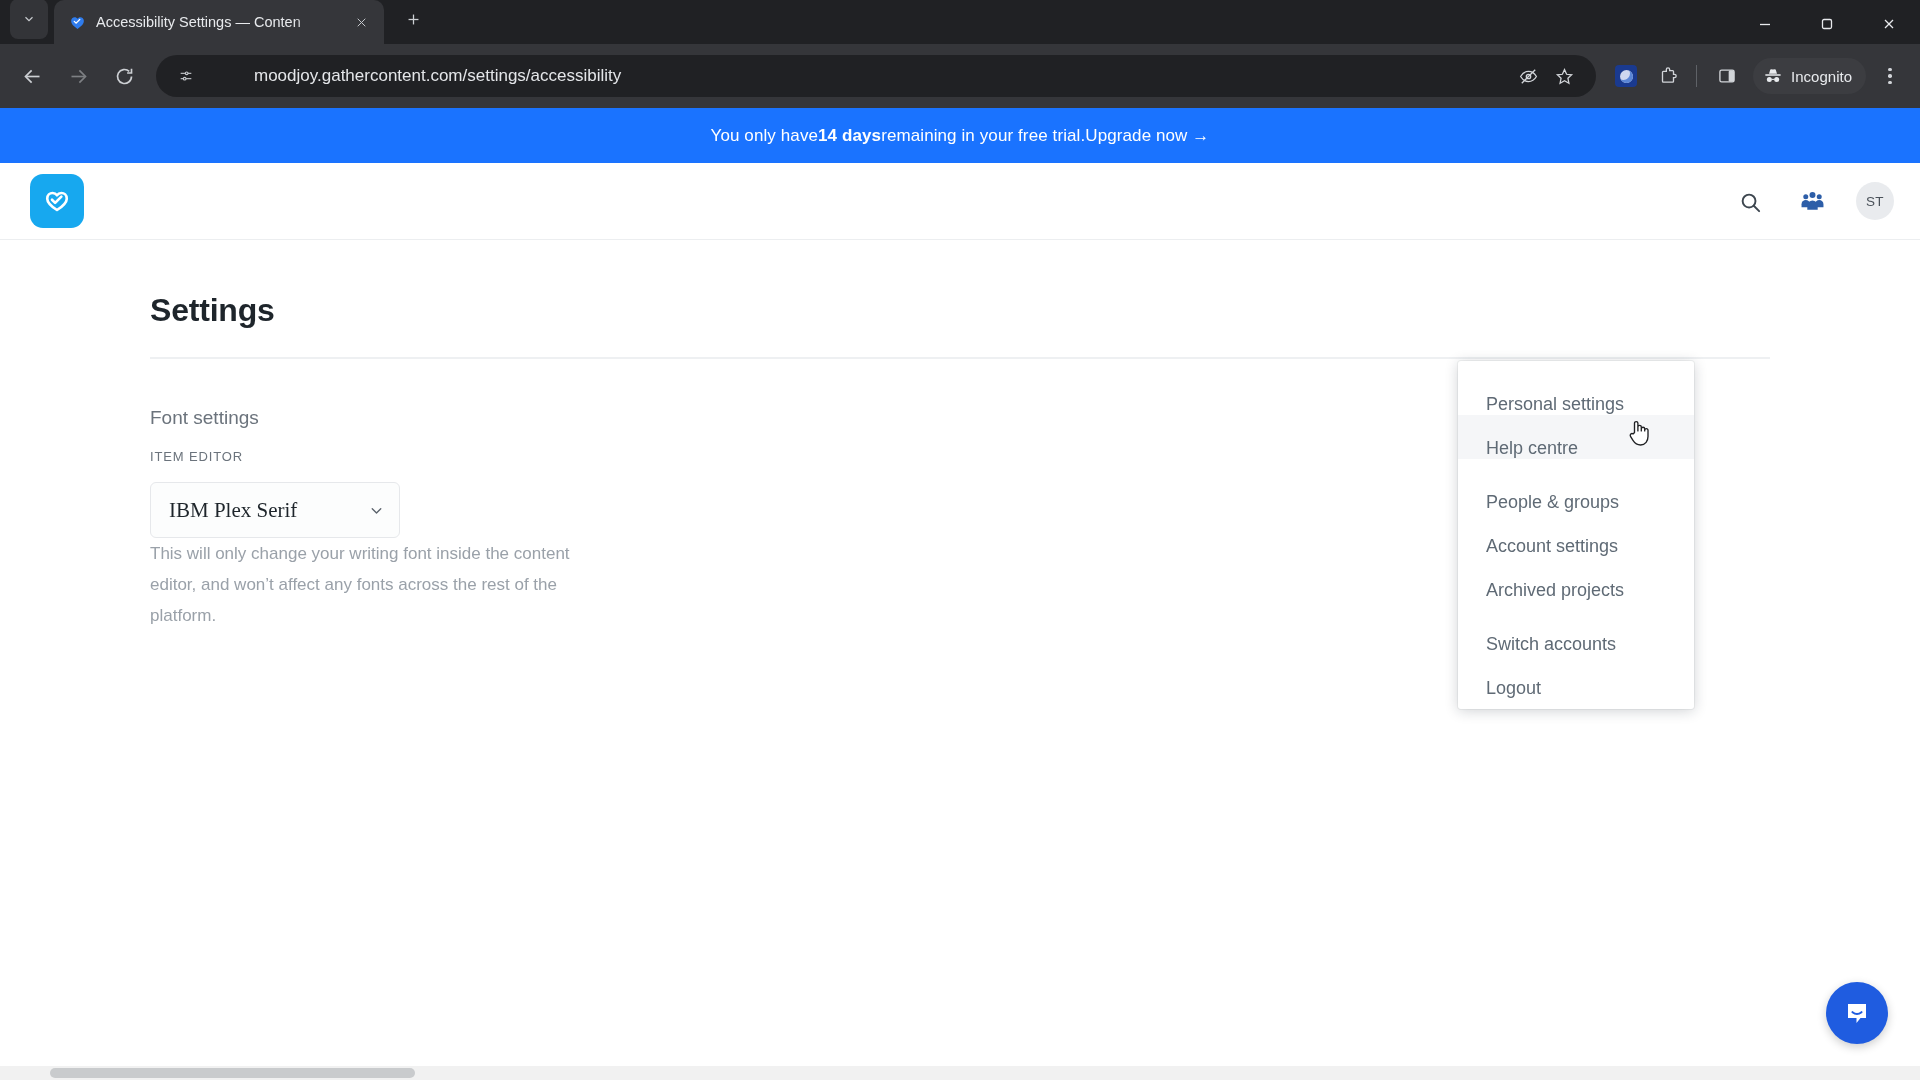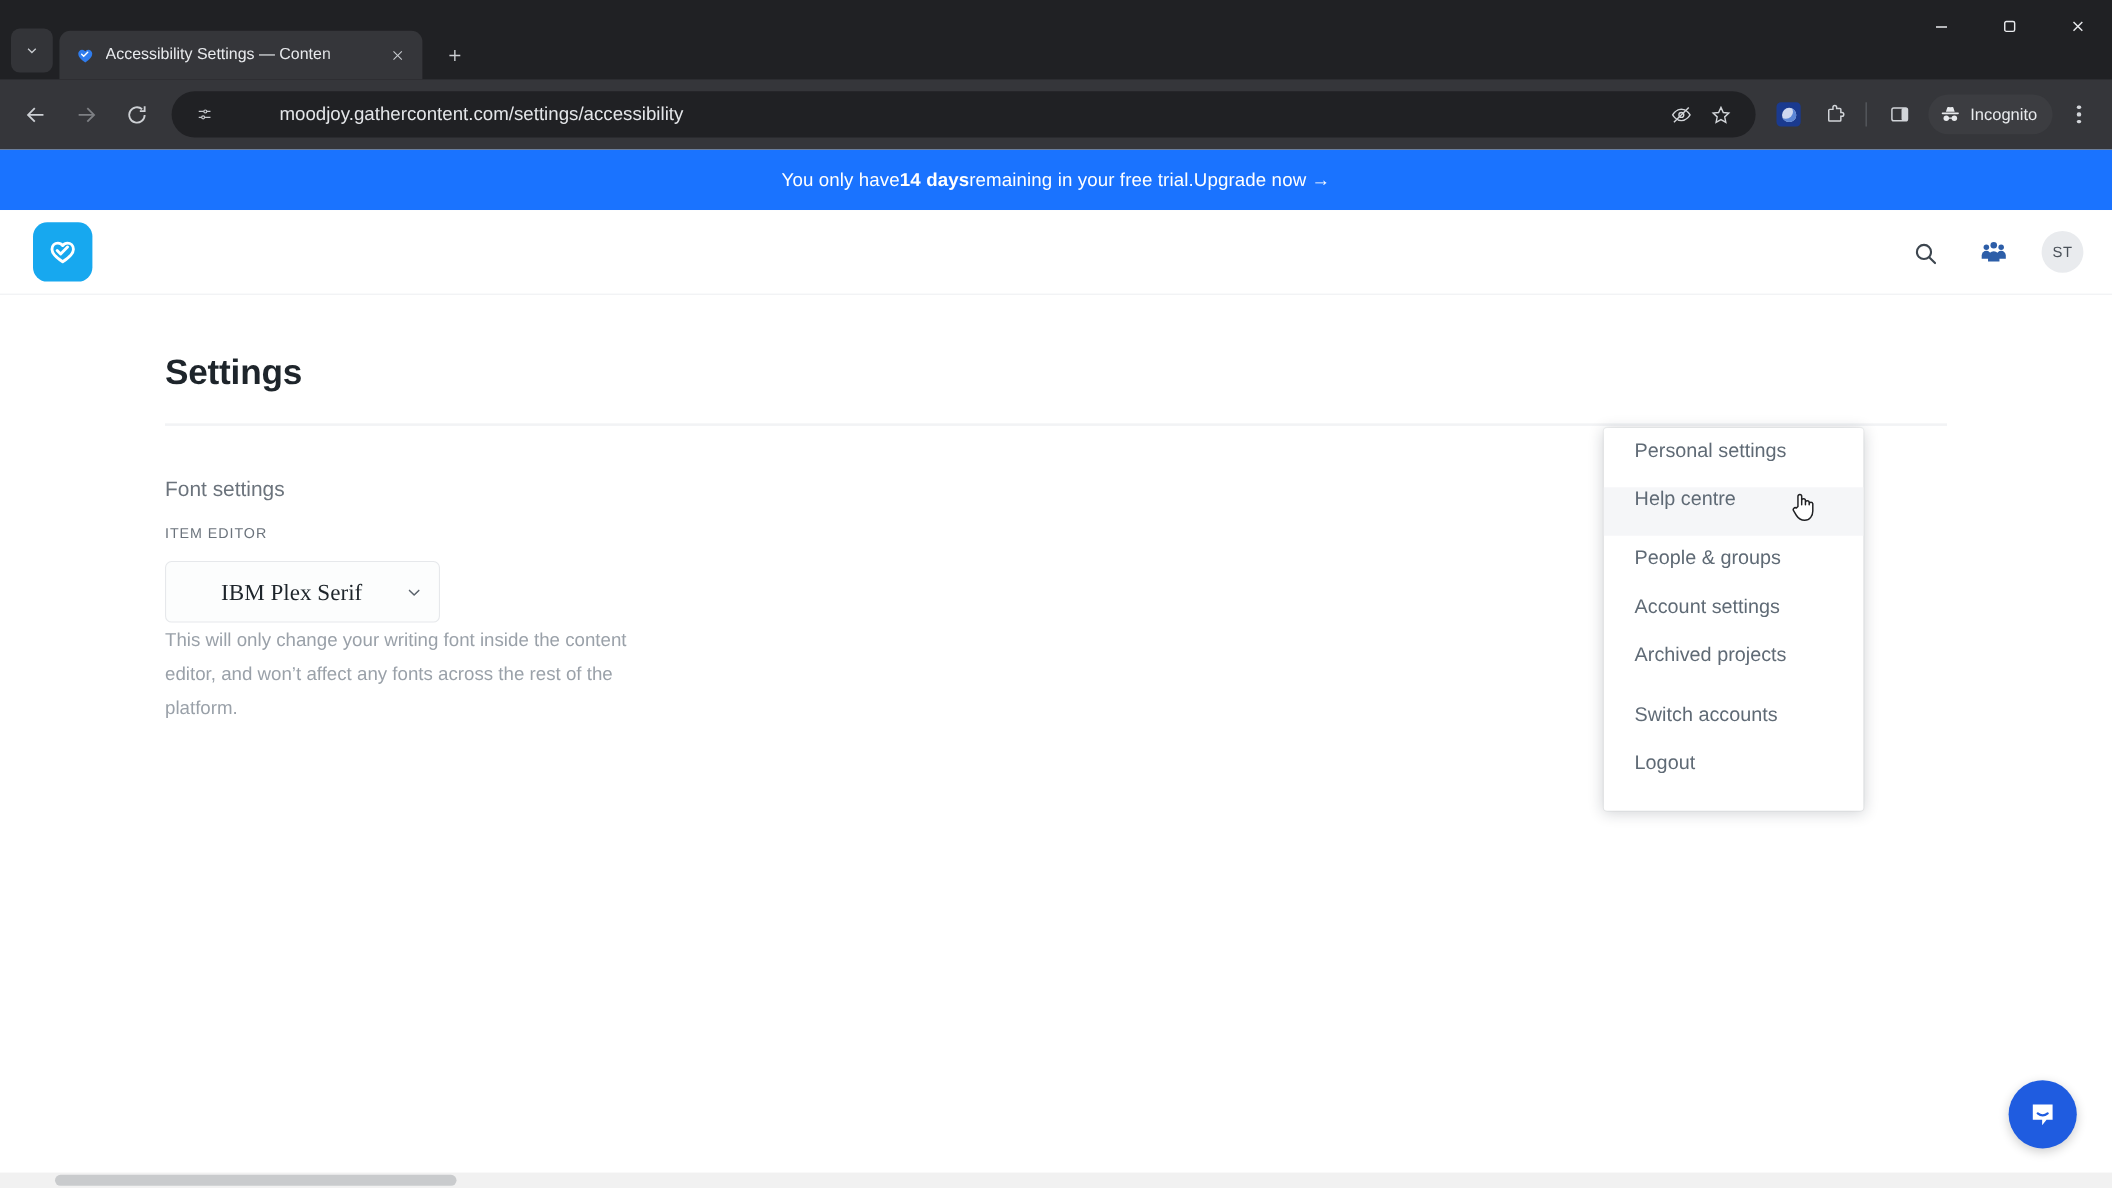--- a/index.html
+++ b/index.html
@@ -7,22 +7,22 @@
     width: 1920px; height: 1080px;
     overflow: hidden;
     font-family: "Liberation Sans", sans-serif;
     background: #ffffff;
   }
 
   
   .browser { width: 1920px; height: 1080px; display: flex; flex-direction: column; background: #202124; }
 
   .tabstrip {
-    height: 72px; background: #202124;
-    display: flex; align-items: flex-end; padding-left: 8px; position: relative;
+    height: 44px; background: #202124;
+    display: flex; align-items: center; padding-left: 8px; position: relative;
   }
   .tab-list-btn {
     width: 38px; height: 40px; margin: 0 2px 6px 2px;
     background: #333438; border-radius: 8px;
     display: flex; align-items: center; justify-content: center;
     cursor: pointer;
   }
   .tab-list-btn svg { width: 14px; height: 14px; fill: none; stroke: #c9ccd0; stroke-width: 2; }
 
   .tab {
@@ -123,33 +123,33 @@
     height: 3px; background: #2f7ced; border-radius: 2px;
   }
 
   .section { padding: 48px 0 0 150px; }
   .section-title { font-size: 19px; color: #6b737c; font-weight: 400; }
   .field-label { font-size: 13px; color: #6b737c; letter-spacing: .85px; margin-top: 20px; }
   .select-box {
     margin-top: 18px; width: 250px; height: 56px; border: 1px solid #e6e8eb; border-radius: 6px;
     background: #fcfdfd; display: flex; align-items: center; padding: 0 14px 0 18px;
   }
-  .select-val { font-family: "Liberation Serif", serif; font-size: 21px; color: #1e252b; margin-left: 32px; }
+  .select-val { font-family: "Liberation Serif", serif; font-size: 21px; color: #1e252b; }
   .select-box svg { margin-left: auto; width: 17px; height: 17px; stroke: #5a626b; fill: none; stroke-width: 1.9; }
   .help-text { width: 465px; font-size: 17px; line-height: 31px; color: #9aa1a9; }
 
   
   .menu {
     position: absolute; left: 1458px; top: 253px; width: 236px;
     background: #fff; border-radius: 3px;
     box-shadow: 0 2px 14px rgba(18,30,45,.20), 0 0 0 1px rgba(18,30,45,.05);
     padding: 10px 0; z-index: 40;
   }
   .menu-item {
-    height: 44px; display: flex; align-items: flex-start; padding: 0 0 0 28px;
+    height: 44px; display: flex; align-items: flex-end; padding: 0 0 0 28px;
     font-size: 18px; color: #5f6a75;
   }
   .menu-item.hover { background: #f5f6f8; }
   .menu-gap { height: 10px; }
 
   .cursor { position: absolute; left: 1626px; top: 310px; z-index: 60; width: 26px; height: 30px; }
 
   
   .intercom {
     position: absolute; right: 32px; bottom: 36px; width: 62px; height: 62px;

